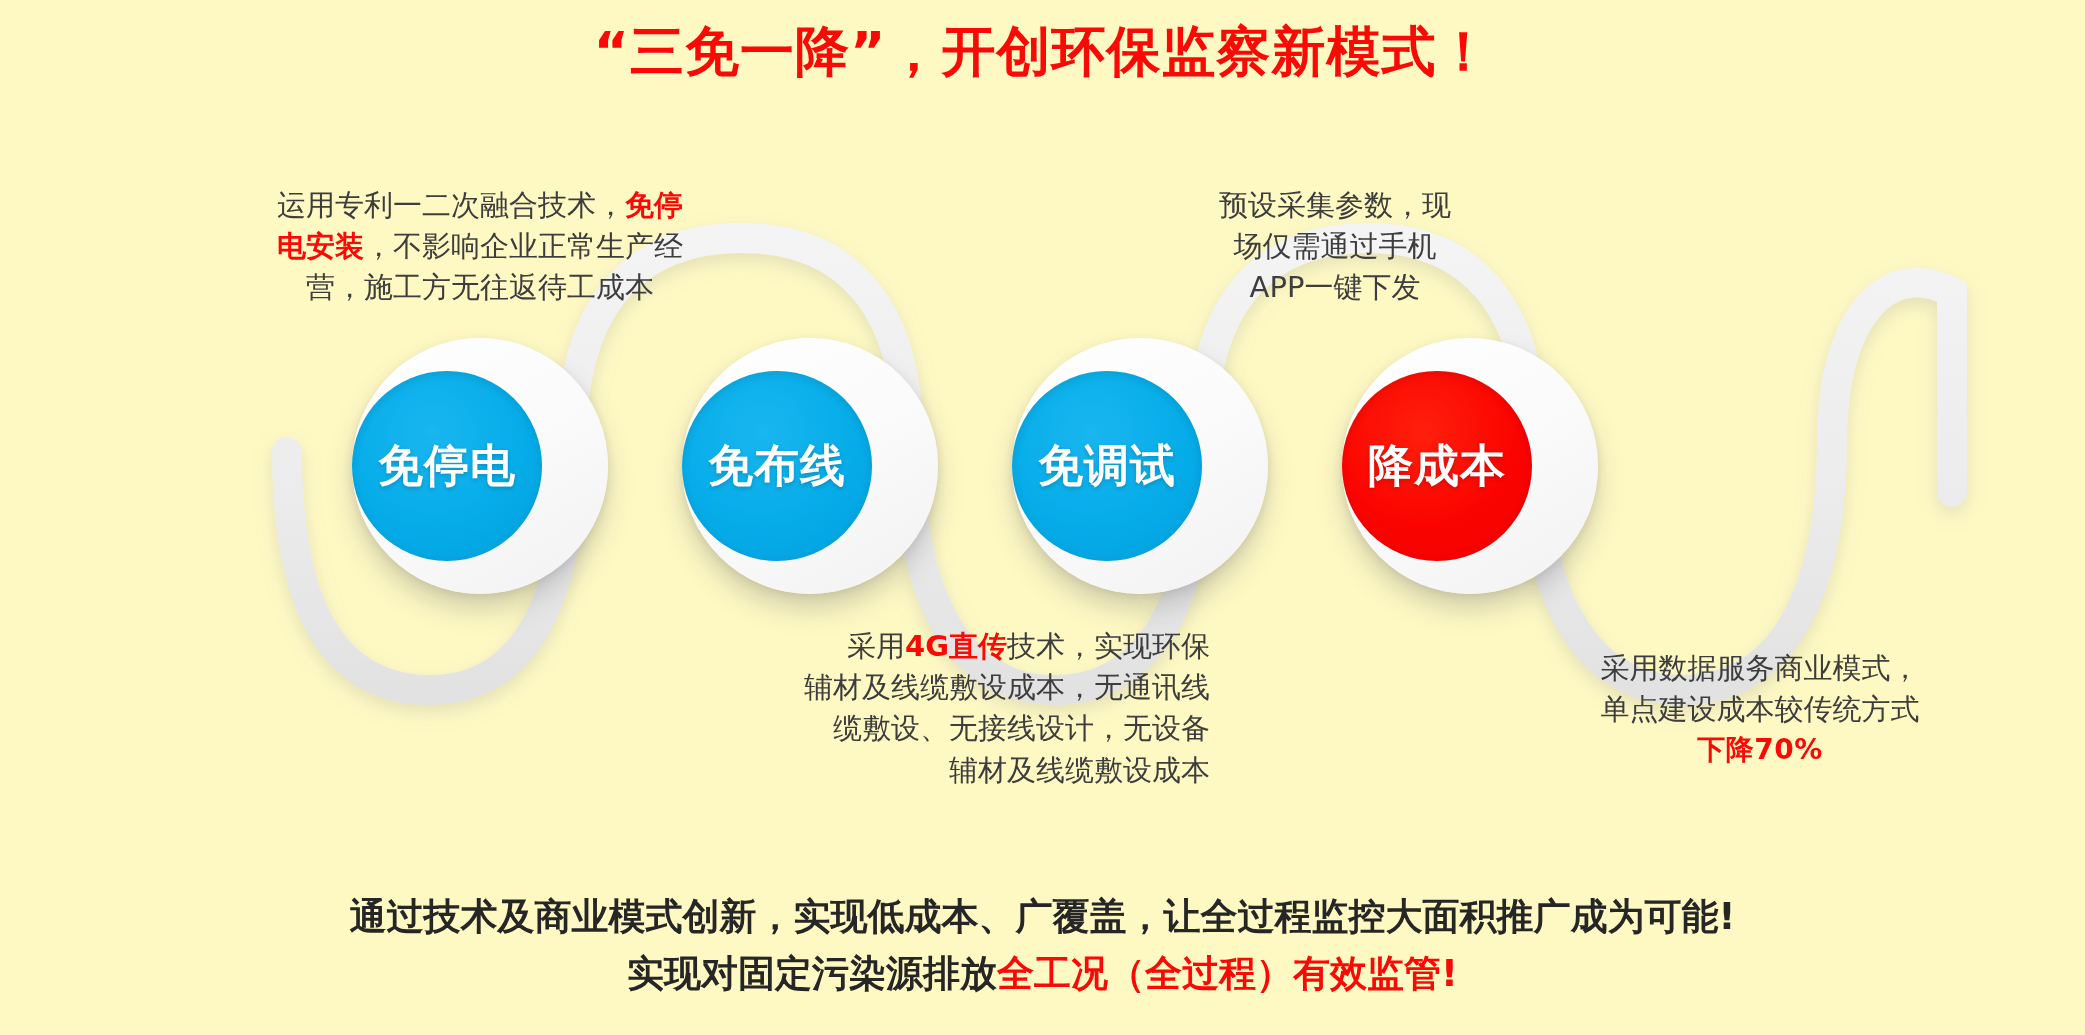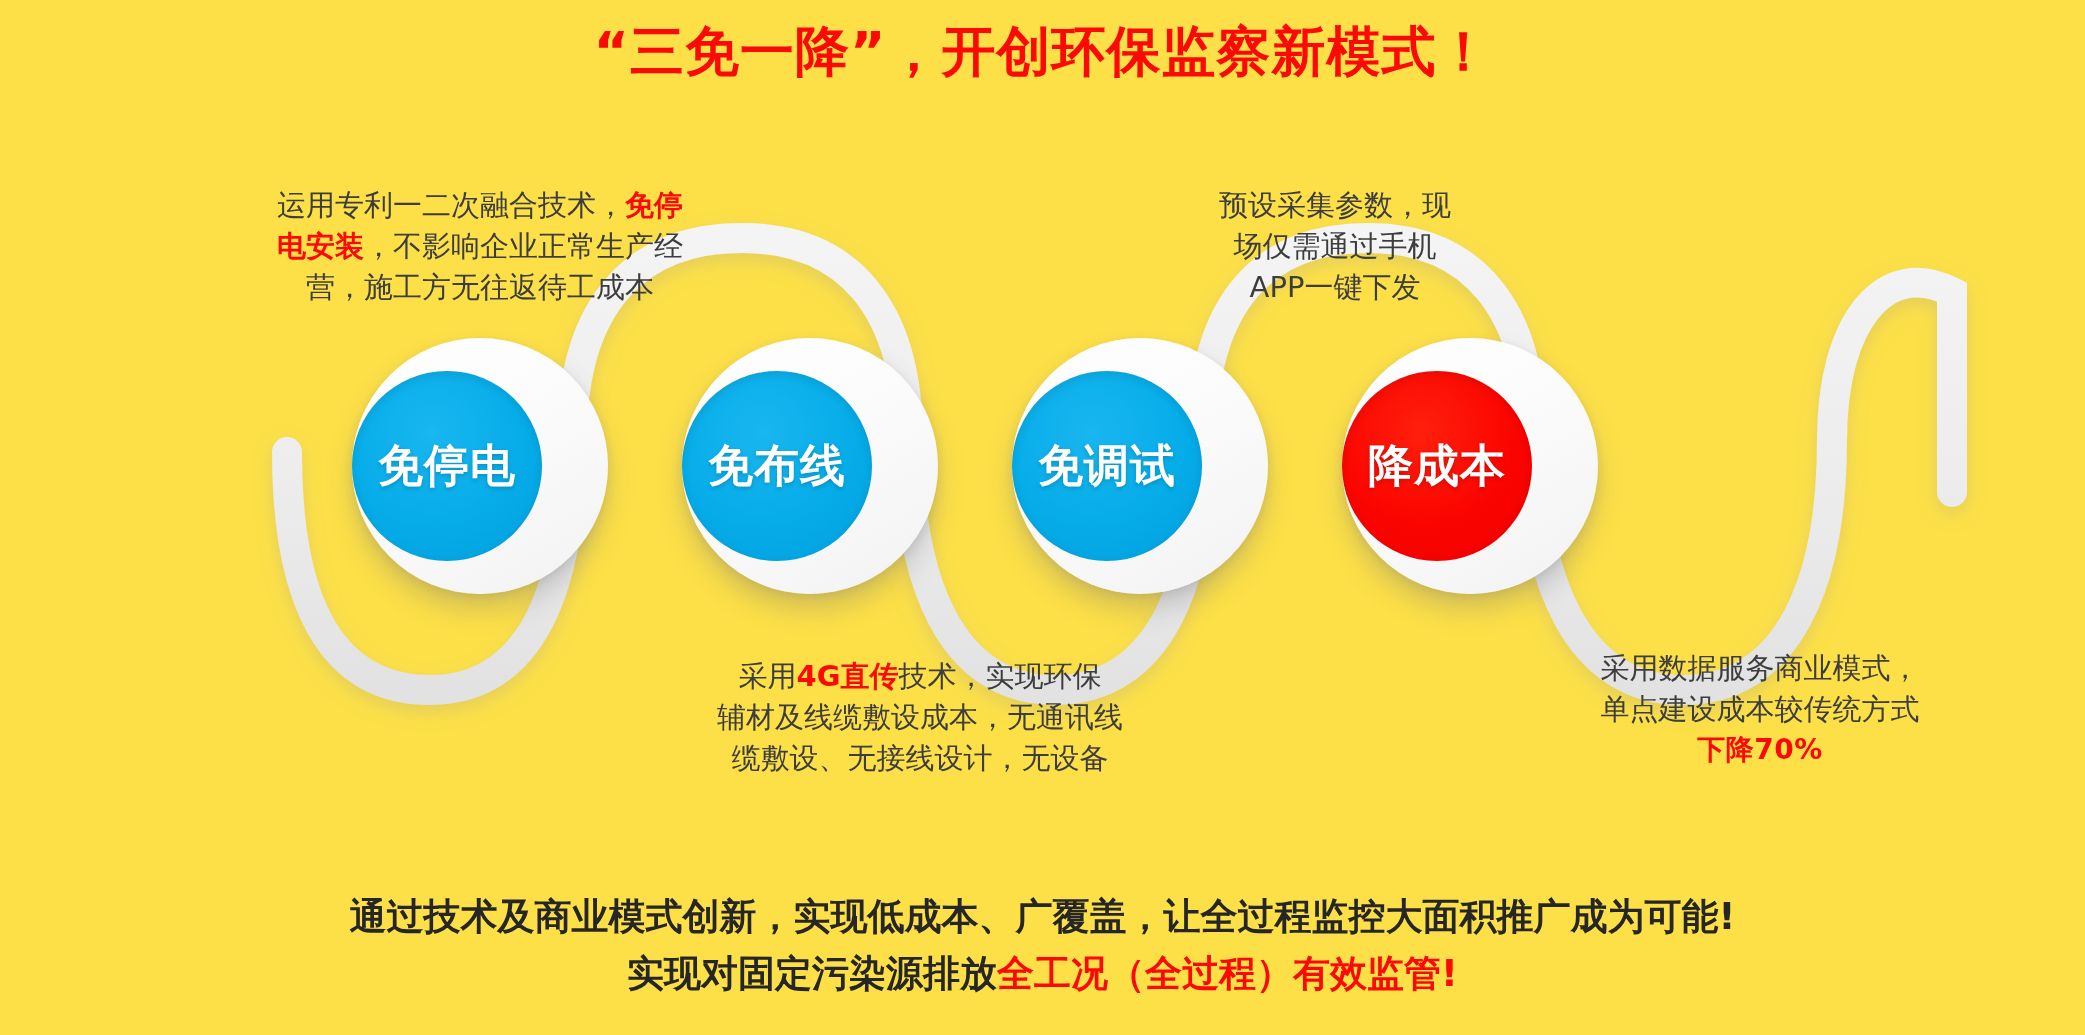--- a/index.html
+++ b/index.html
@@ -12,21 +12,21 @@
     height: 1035px;
     font-family: "Liberation Sans", "DejaVu Sans", sans-serif;
     overflow: hidden;
     position: relative;
   }
 
   #stage {
     position: relative;
     width: 2085px;
     height: 1035px;
-    background: #fde047;
+    background: #fef9c3;
     overflow: hidden;
   }
 
   
   .title {
     position: absolute;
     left: 0;
     top: 18px;
     width: 2085px;
     text-align: center;
@@ -198,26 +198,27 @@
     </div>
     <div>营，施工方无往返待工成本</div>
   </div>
 
   <div class="caption" style="left:1100px; top:185px; width:470px;">
     <div>预设采集参数，现</div>
     <div>场仅需通过手机</div>
     <div>APP一键下发</div>
   </div>
 
-  <div class="caption" style="left:630px; top:656px; width:580px;">
+  <div class="caption" style="left:630px; top:626px; width:580px;text-align:right;">
     <div>
       <span>采用</span><span class="hl">4G直传</span><span>技术，实现环保</span>
     </div>
     <div>辅材及线缆敷设成本，无通讯线</div>
     <div>缆敷设、无接线设计，无设备</div>
+    <div>辅材及线缆敷设成本</div>
   </div>
 
   <div class="caption" style="left:1510px; top:648px; width:500px;">
     <div>采用数据服务商业模式，</div>
     <div>单点建设成本较传统方式</div>
     <div class="big-hl">下降70%</div>
   </div>
 
   <div class="conclusion">
     <span>通过技术及商业模式创新，实现低成本、广覆盖，让全过程监控大面积推广成为可能!</span>

